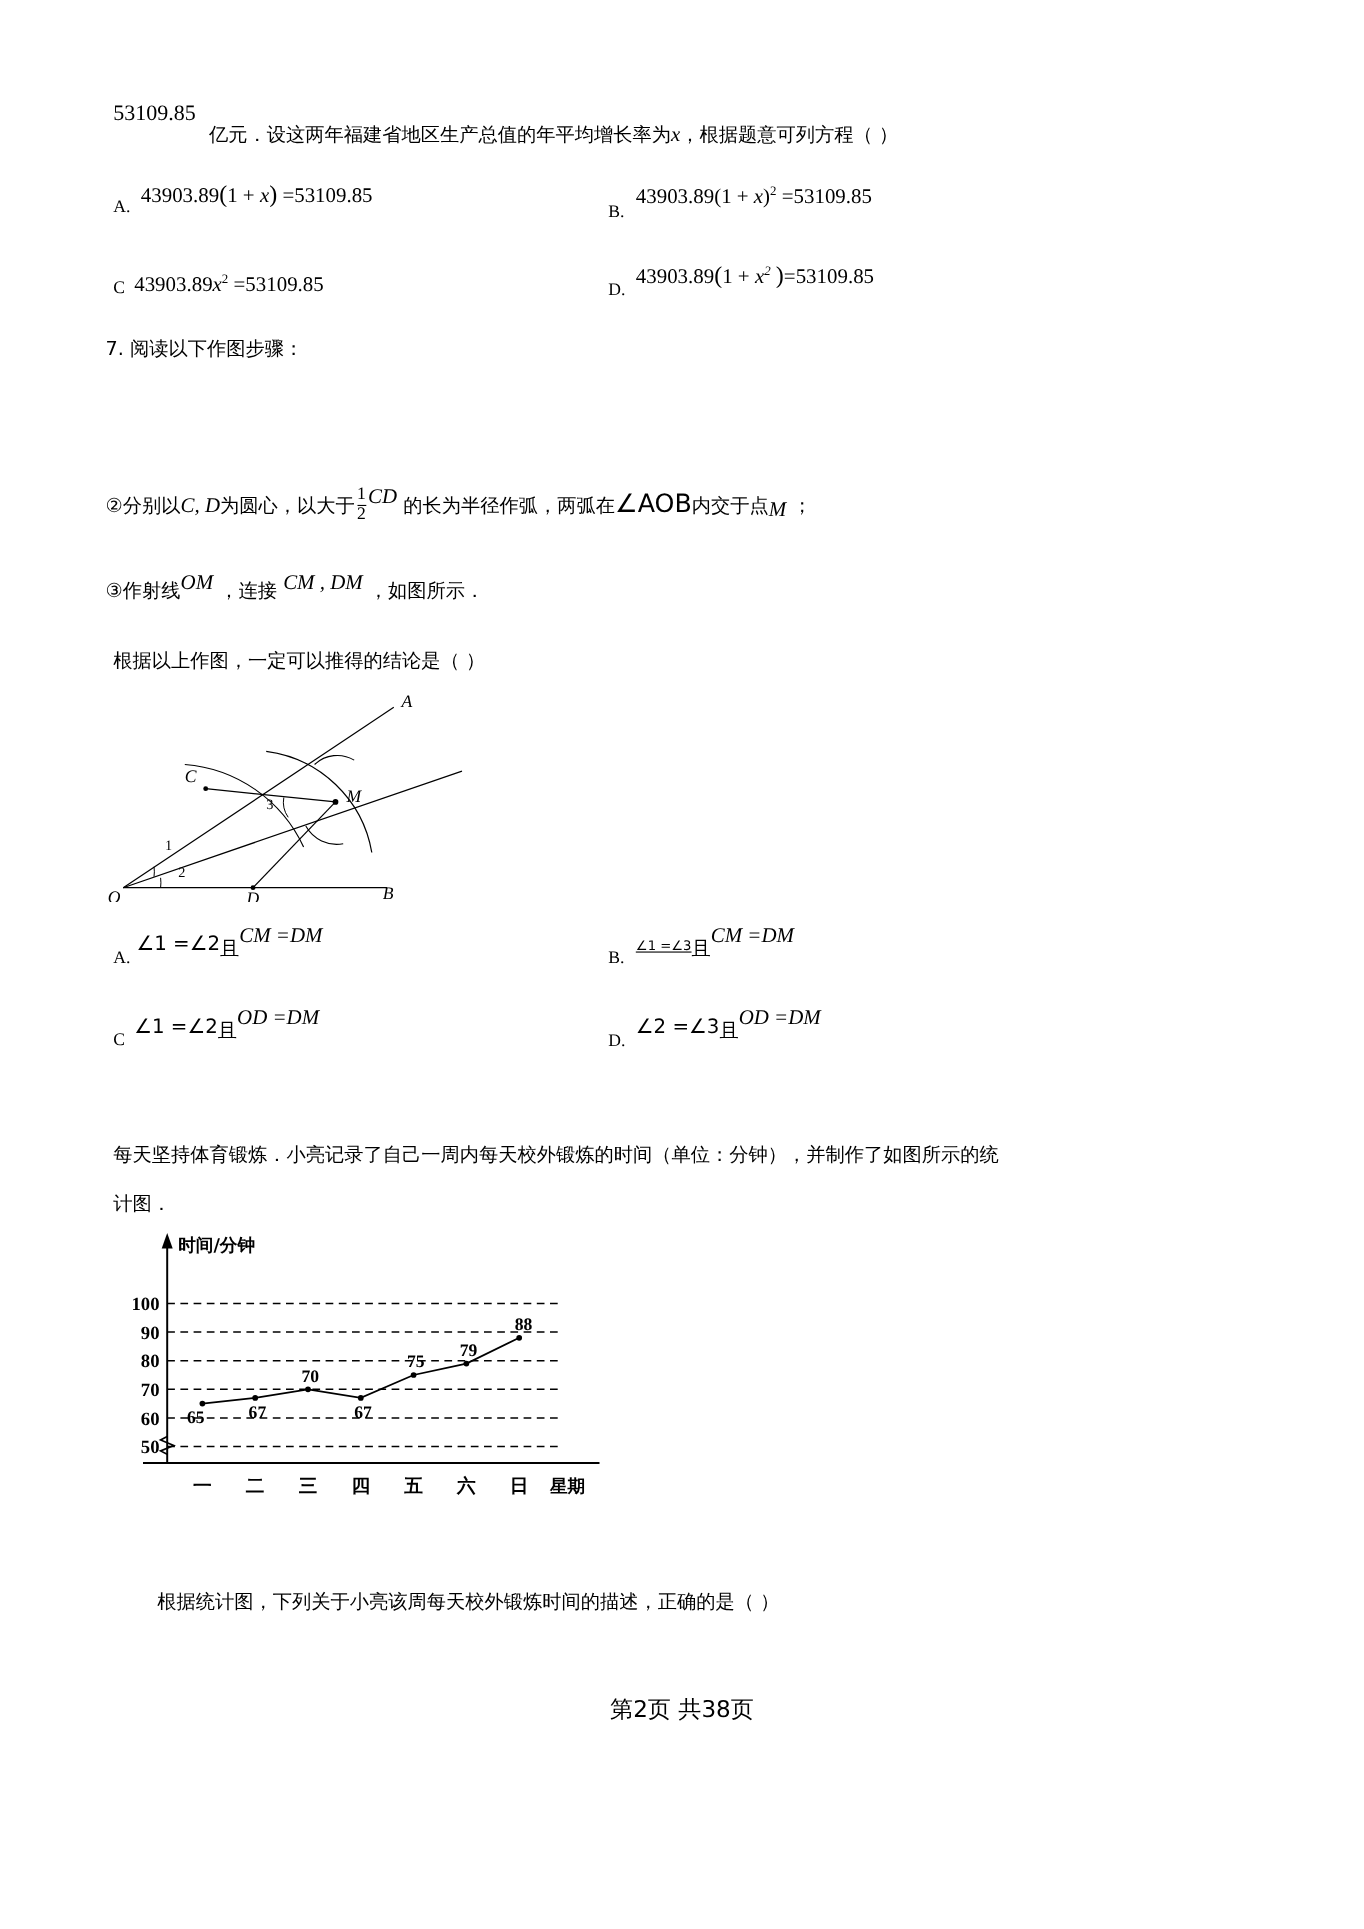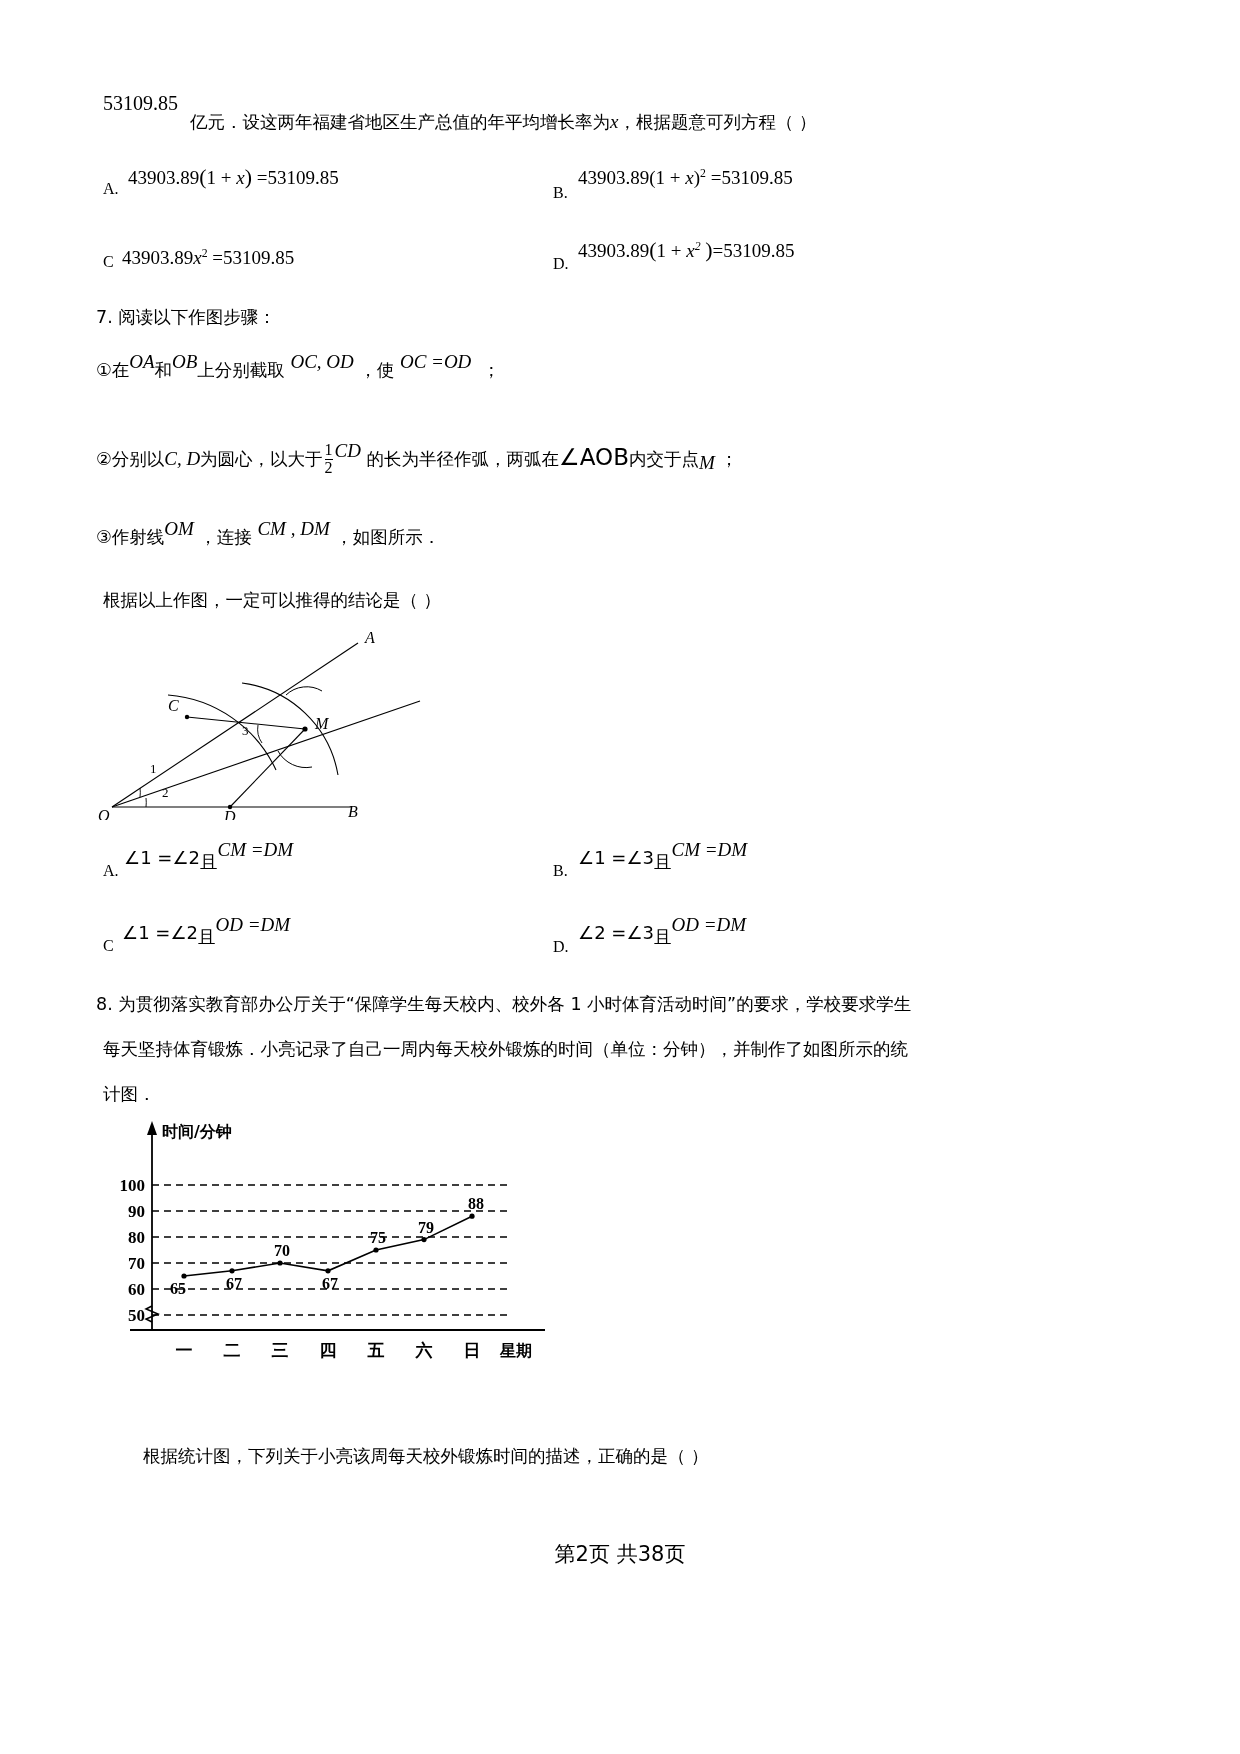--- a/index.html
+++ b/index.html
@@ -109,23 +109,20 @@
     43903.89<span class="mi">x</span><sup class="exn">2</sup> =53109.85
   </div>
 
   <div class="abs opt-letter" id="optD-letter">D.</div>
   <div class="abs mn" id="optD-expr">
     43903.89<span class="big-paren">(</span>1 + <span class="mi">x</span><sup class="ex">2</sup> <span class="big-paren">)</span>=53109.85
   </div>
 
   <div class="abs cn" id="q7-stem">7. 阅读以下作图步骤：</div>
 
-  <div class="abs cn" id="q7-s1">
-    <span>①在</span><span class="mi raise">OA</span><span>和</span><span class="mi raise">OB</span><span>上分别截取</span>&nbsp;<span class="mi raise">OC, OD</span>&nbsp;<span>，使</span>&nbsp;<span class="mi raise">OC =OD</span>&nbsp;&nbsp;<span>；</span>
-  </div>
 
   <div class="abs cn" id="q7-s2">
     <span>②分别以</span><span class="mi">C, D</span><span>为圆心，以大于</span><span class="frac"><span class="num">1</span><span class="den">2</span></span><span class="mi raise">CD</span>&nbsp;<span>的长为半径作弧，两弧在</span><span class="angle">∠AOB</span><span>内交于点</span><span class="mi lower">M</span>&nbsp;<span>；</span>
   </div>
 
   <div class="abs cn" id="q7-s3">
     <span>③作射线</span><span class="mi raise">OM</span>&nbsp;<span>，连接</span>&nbsp;<span class="mi raise">CM , DM</span>&nbsp;<span>，如图所示．</span>
   </div>
 
   <div class="abs cn" id="q7-ask">根据以上作图，一定可以推得的结论是（  ）</div>
@@ -171,34 +168,33 @@
     </svg>
   </div>
 
   <div class="abs opt-letter" id="q7A-letter">A.</div>
   <div class="abs" id="q7A-expr">
     <span class="angle" style="font-size:18px;">∠1 =∠2</span><span class="cn lower">且</span><span class="mi raise">CM =DM</span>
   </div>
 
   <div class="abs opt-letter" id="q7B-letter">B.</div>
   <div class="abs" id="q7B-expr">
-    <span class="angle" style="font-size:18px;">∠1 =∠3</span><span class="cn lower">且</span><span class="mi raise">CM =DM</span>
+    <span class="angle" style="font-size:12px;text-decoration:underline;">∠1 =∠3</span><span class="cn lower">且</span><span class="mi raise">CM =DM</span>
   </div>
 
   <div class="abs opt-letter" id="q7C-letter">C</div>
   <div class="abs" id="q7C-expr">
     <span class="angle" style="font-size:18px;">∠1 =∠2</span><span class="cn lower">且</span><span class="mi raise">OD =DM</span>
   </div>
 
   <div class="abs opt-letter" id="q7D-letter">D.</div>
   <div class="abs" id="q7D-expr">
     <span class="angle" style="font-size:18px;text-align:center;">∠2 =∠3</span><span class="cn lower">且</span><span class="mi raise">OD =DM</span>
   </div>
 
-  <div class="abs cn" id="q8-l1">8. 为贯彻落实教育部办公厅关于“保障学生每天校内、校外各 1 小时体育活动时间”的要求，学校要求学生</div>
   <div class="abs cn" id="q8-l2">每天坚持体育锻炼．小亮记录了自己一周内每天校外锻炼的时间（单位：分钟），并制作了如图所示的统</div>
   <div class="abs cn" id="q8-l3">计图．</div>
 
   <div class="abs" style="left:100px; top:1115px;font-weight:bold;">
     <svg id="chart-svg" width="470" height="265" viewBox="0 0 470 265">
         <text x="62" y="22" font-family="DejaVu Sans, sans-serif" font-size="16">时间/分钟</text>
         <line x1="52" y1="18" x2="52" y2="215" stroke="#000" stroke-width="1.8"></line>
         <polygon points="52,6 47,20 57,20" fill="#000"></polygon>
         <line x1="30" y1="215" x2="445" y2="215" stroke="#000" stroke-width="1.8"></line>
         <path d="M 52 207 l -6 -3 l 12 -5 l -12 -5 l 6 -3" fill="none" stroke="#000" stroke-width="1.5"></path>

